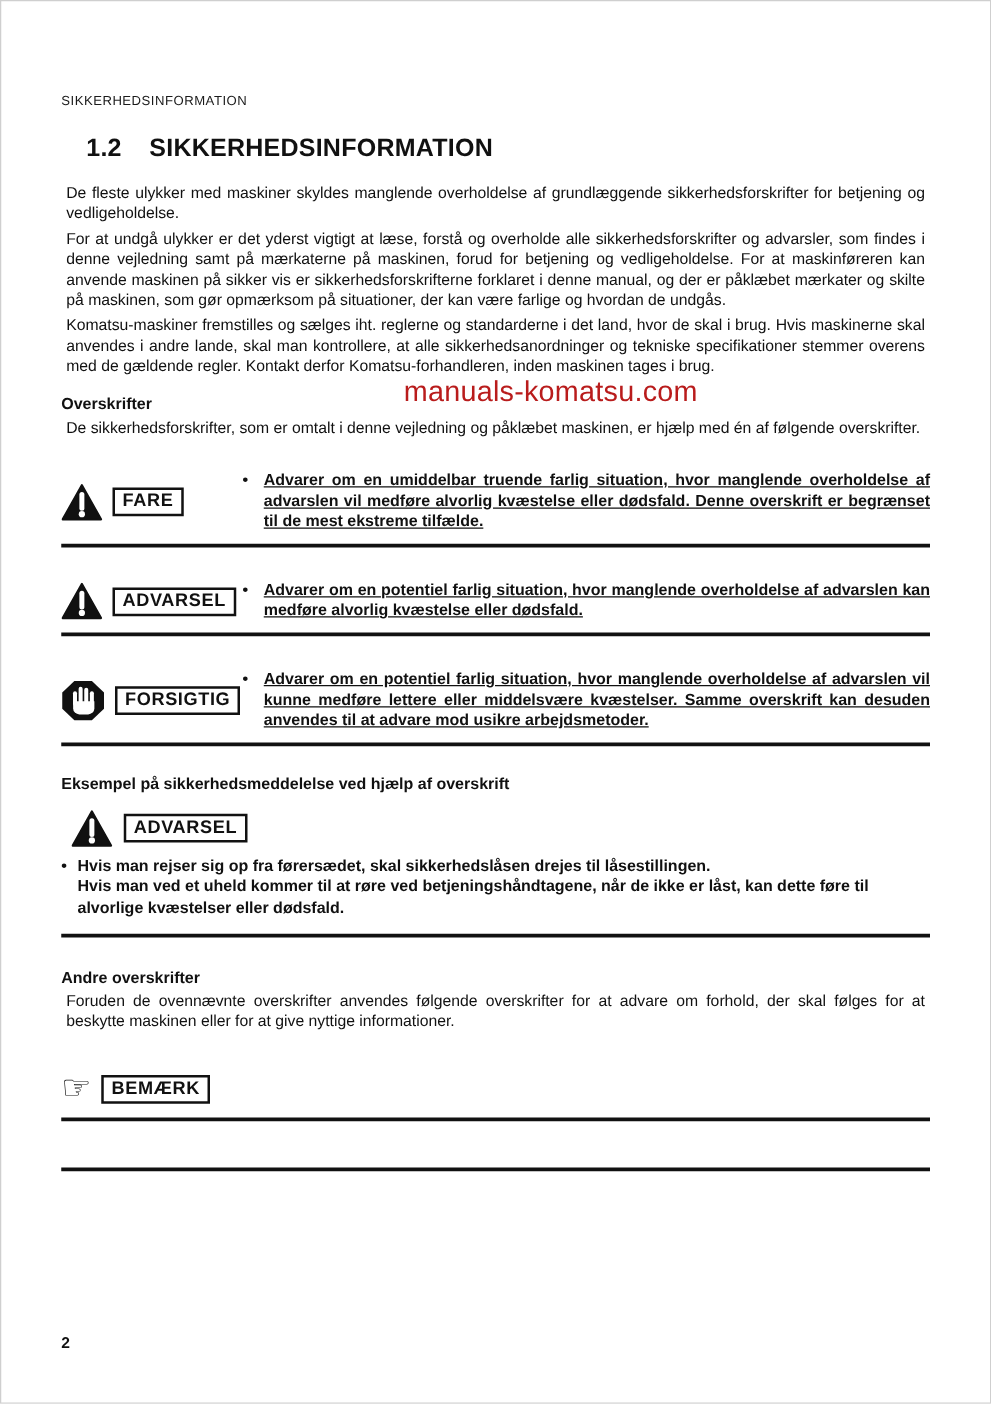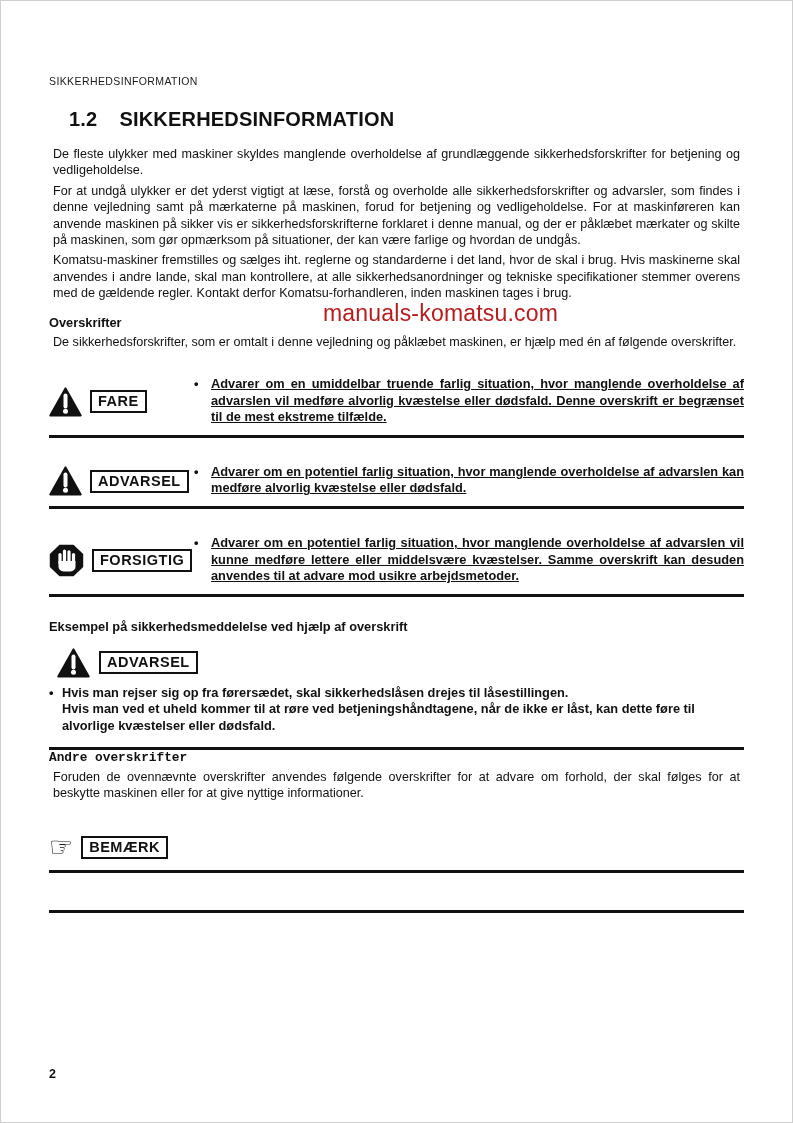--- a/index.html
+++ b/index.html
@@ -87,21 +87,21 @@
     font-weight:normal;
   }
 
   .example-heading { margin-top:22px; font-size:12.8px; font-weight:bold; }
   .example-iconrow { margin-top:14px; margin-left:8px; display:flex; align-items:center; gap:9px; }
   .example-bullets { margin-top:7px; display:flex; align-items:flex-start; }
   .example-bullets .bullet { width:13px; }
   .example-body { flex:1; font-size:12.8px; font-weight:bold; line-height:16.6px; }
   .example-rule { margin-top:12px; }
 
-  .andre-heading { font-size:12.8px; font-weight:bold;font-family:Liberation Mono, monospace; }
+  .andre-heading { margin-top:24px; font-size:12.8px; font-weight:bold; }
 
   .note-section-1 { margin-top:30px; }
   .note-section-2 { margin-top:37px; }
   .note-left-noicon { width:145px; flex-shrink:0; padding-top:2px; }
 
   .watermark {
     position:absolute;
     left:322px; top:299px;
     font-size:23px;
     letter-spacing:0.2px;

